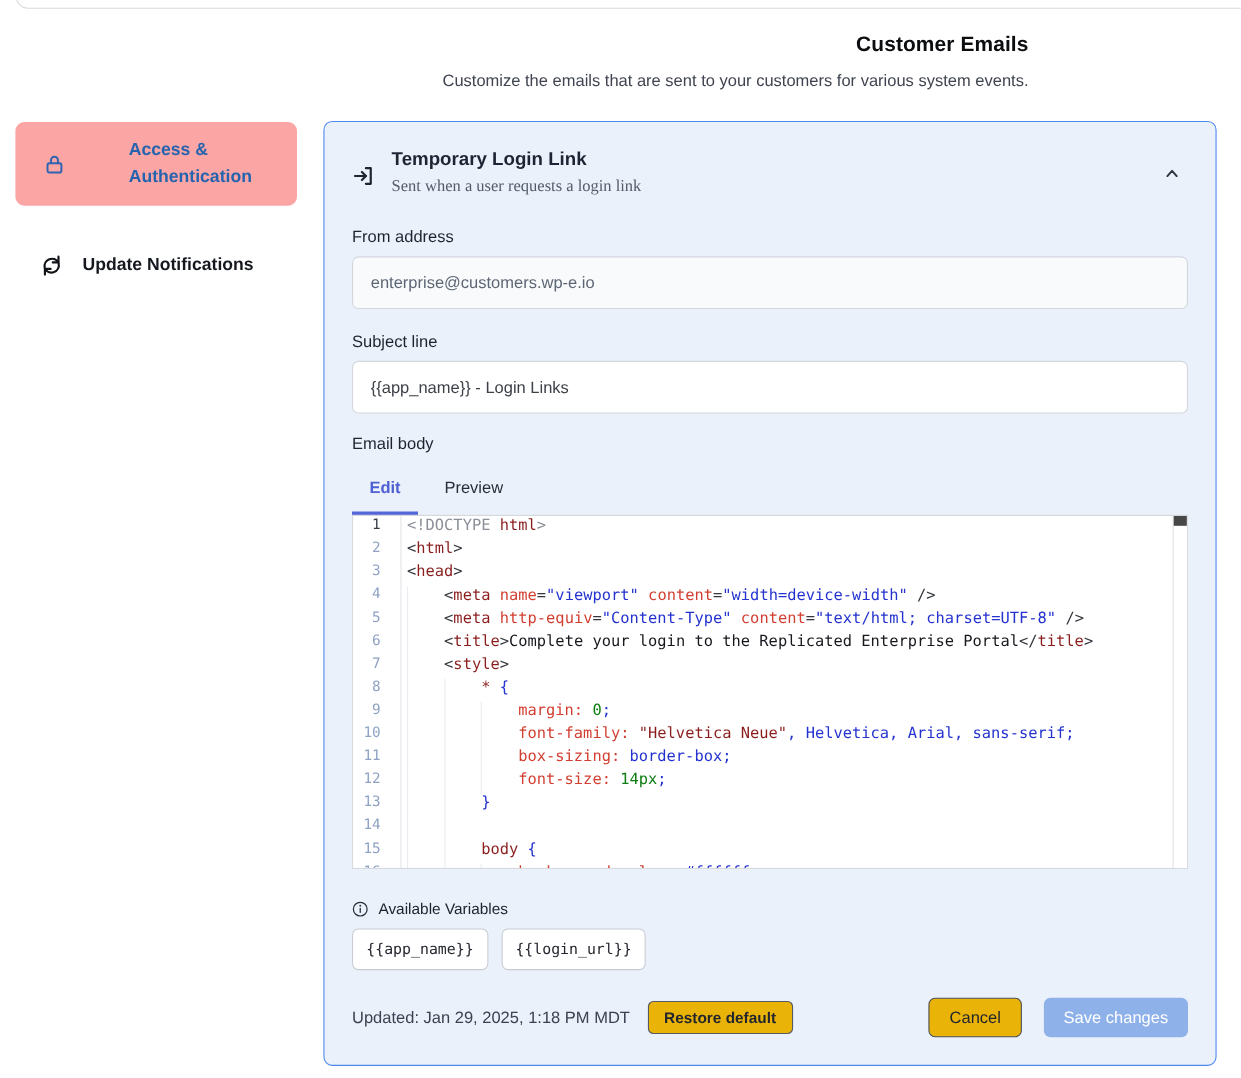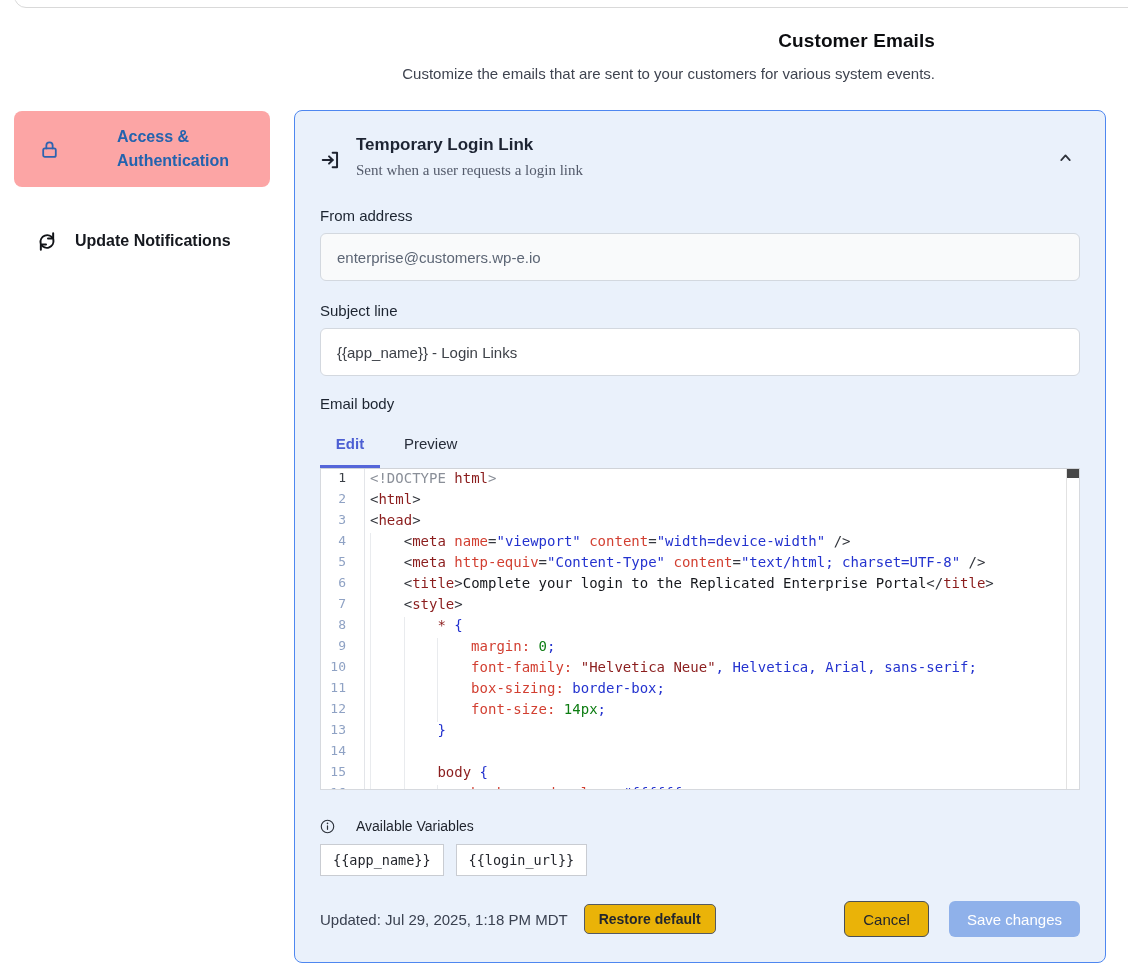--- a/index.html
+++ b/index.html
@@ -60,25 +60,25 @@
     font:14px "DejaVu Sans Mono", monospace; }
   .ig { display:inline-block; width:4ch; height:21px; vertical-align:top;
     border-left:1px solid #e9ebee; }
   .tk-com{color:#8a8f98} .tk-tag{color:#8b1d1d} .tk-pun{color:#33363d}
   .tk-att{color:#d23f31} .tk-str{color:#2433cf} .tk-txt{color:#16181d}
   .tk-num{color:#0d7d12}
   .vsb { position:absolute; right:0; top:0; bottom:0; width:13px; background:#fff;
     border-left:1px solid #e2e2e2; }
   .vsb .thumb { position:absolute; top:0; left:0; right:0; height:9px; background:#474747; }
 
-  .vars-row { display:flex; align-items:center; gap:21px; margin-top:28px; }
+  .vars-row { display:flex; align-items:center; gap:9px; margin-top:28px; }
   .vars-row .lbl { font-size:14px; color:#1e222b; }
   .chips { display:flex; gap:12px; margin-top:10px; }
-  .chip { height:32px; line-height:27px; padding:0 12px; background:#fff;
-    border:1px solid #c9ccd2; border-radius:0; cursor:pointer;
+  .chip { height:38px; line-height:27px; padding:0 12px; background:#fff;
+    border:1px solid #c9ccd2; border-radius:6px; cursor:pointer;
     font:13.5px "DejaVu Sans Mono", monospace; color:#23262d; }
 
   .footer { display:flex; align-items:center; margin-top:25px; }
   .updated { font-size:15px; color:#3a4150; margin-right:16px; }
   .btn { display:inline-flex; align-items:center; justify-content:center; cursor:pointer;
     font-family:"Liberation Sans", sans-serif; border-radius:6px; background:#eab308; }
   .btn.restore { height:30px; padding:0 14px; border:1px solid #555a62; border-radius:5px;
     font-size:14px; font-weight:600; color:#23262d; }
   .btn.cancel { height:36px; padding:0 18px; border:1px solid #4a4f57;
     font-size:15px; color:#23262d; margin-left:auto; }
@@ -204,19 +204,19 @@
       </svg>
     </span>
     <span class="lbl">Available Variables</span>
   </div>
   <div class="chips">
     <button class="chip">{{app_name}}</button>
     <button class="chip">{{login_url}}</button>
   </div>
 
   <div class="footer">
-    <span class="updated">Updated: Jul 29, 2025, 1:18 PM MDT</span>
+    <span class="updated">Updated: Jan 29, 2025, 1:18 PM MDT</span>
     <button class="btn restore">Restore default</button>
     <button class="btn cancel">Cancel</button>
     <button class="btn save" aria-disabled="true">Save changes</button>
   </div>
 
 </div>
 
 </body></html>

